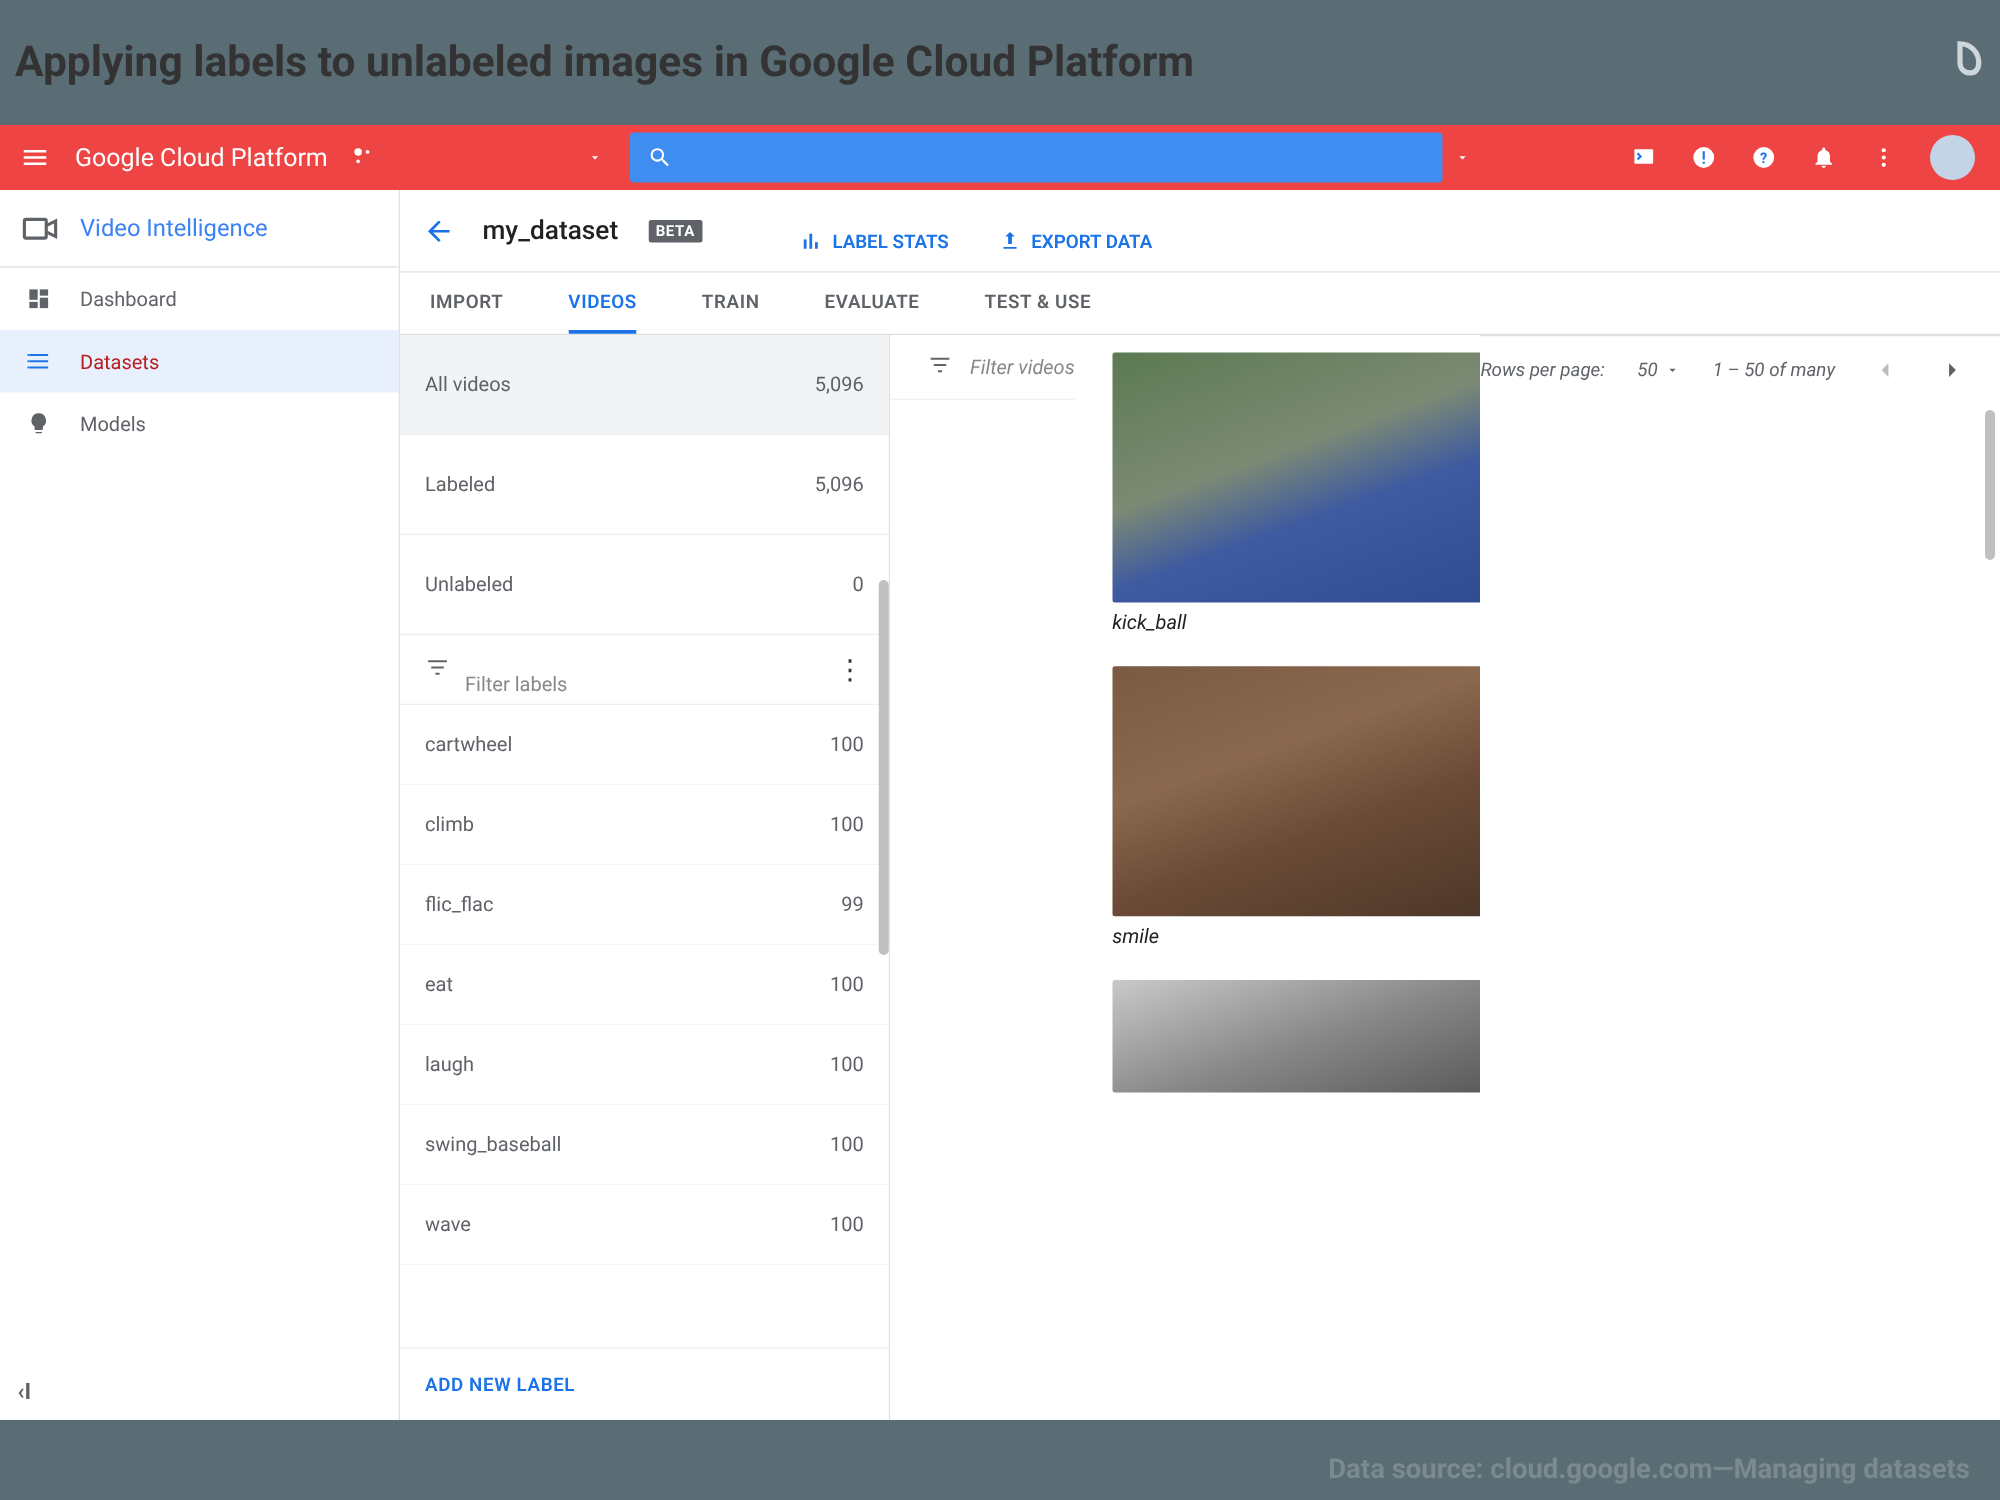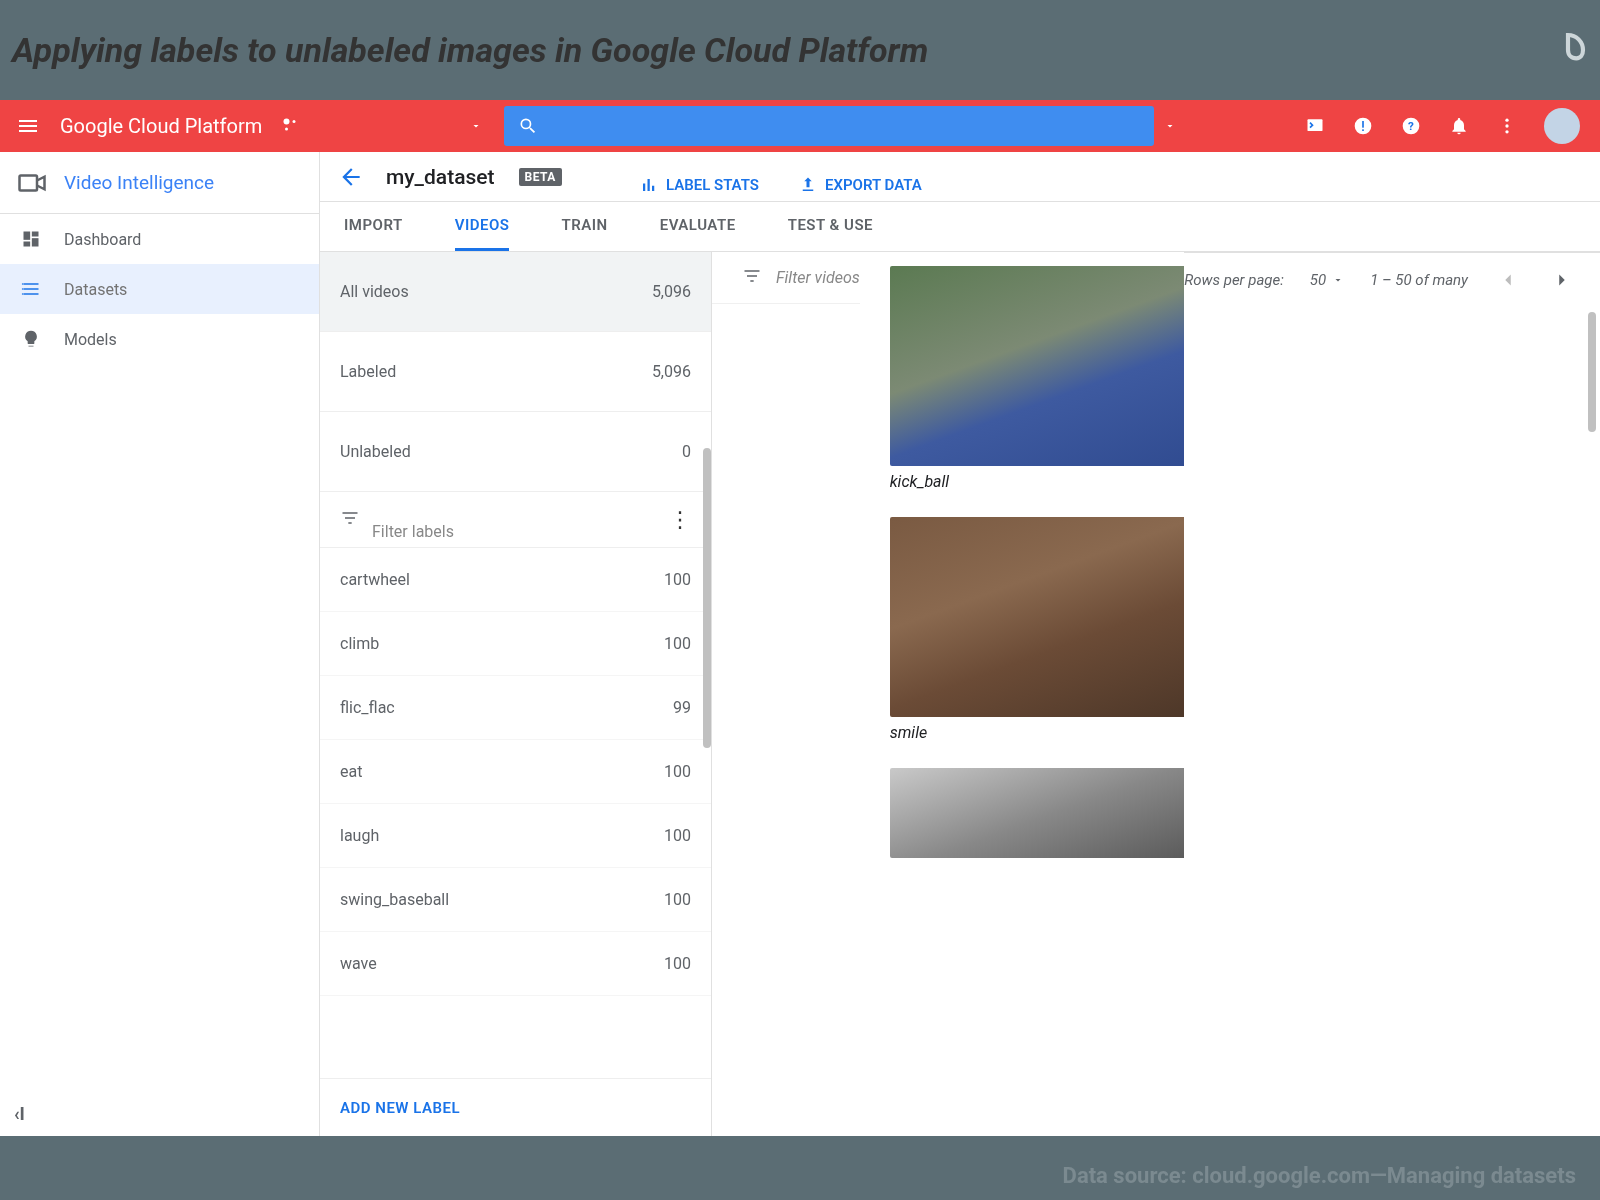--- a/index.html
+++ b/index.html
@@ -1,20 +1,20 @@
 <!DOCTYPE html>
 <html><head>
 <meta charset="utf-8">
 <style>
   * { margin:0; padding:0; box-sizing:border-box; font-family:"Roboto","Helvetica Neue",Arial,sans-serif; }
   body { background:#5b6d74; width:1600px; height:1200px; overflow:hidden; }
   .outer { width:1600px; height:1200px; position:relative; }
   
   .title-bar { height:100px; background:#5b6d74; color:#2a2a2a; display:flex; align-items:center; justify-content:space-between; padding:0 12px; }
-  .title-bar h1 { font-size:34px; font-weight:700; color:#333;font-style:italic; }
+  .title-bar h1 { font-size:34px; font-weight:700; color:#333; }
   .title-bar .leaf { width:40px; height:40px; color:#cdd6d9; }
   
   .app { position:absolute; left:0; right:0; top:100px; bottom:64px; background:#fff; display:flex; flex-direction:column; }
   
   .gcp-header { height:52px; background:#ef4444; display:flex; align-items:center; color:#fff; }
   .hamburger { width:40px; display:flex; align-items:center; justify-content:center; margin-left:8px; cursor:pointer; }
   .gcp-title { font-size:20px; font-weight:400; margin-left:12px; }
   .project-picker { margin-left:20px; display:flex; align-items:center; gap:10px; cursor:pointer; }
   .search-box { flex:1; margin-left:22px; height:40px; background:#3f8df0; border-radius:3px; display:flex; align-items:center; padding:0 14px; max-width:650px; }
   .search-box svg { color:#fff; }
@@ -22,27 +22,27 @@
   .hdr-icon { width:22px; height:22px; color:#fff; cursor:pointer; display:flex; align-items:center; justify-content:center; }
   .avatar { width:36px; height:36px; border-radius:50%; background:#c3d4e6; }
   
   .body { flex:1; display:flex; min-height:0; }
   
   .sidebar { width:320px; border-right:1px solid #e0e0e0; background:#fff; display:flex; flex-direction:column; }
   .sidebar-header { height:62px; display:flex; align-items:center; padding-left:16px; border-bottom:1px solid #e0e0e0; gap:16px; }
   .sidebar-header .prod-icon { width:32px; height:32px; display:flex; align-items:center; justify-content:center; color:#5f6368; }
   .sidebar-header span { font-size:19px; color:#3b82f6; }
   .side-item { height:50px; display:flex; align-items:center; padding-left:20px; gap:22px; color:#5f6368; font-size:16px; cursor:pointer; }
-  .side-item.active { background:#e8f0fe; color:#737373; }
+  .side-item.active { background:#e8f0fe; color:#b91c1c; }
   .side-item .sicon { width:22px; height:22px; display:flex; align-items:center; justify-content:center; }
   .sidebar-footer { margin-top:auto; padding:12px 14px; }
   .collapse-btn { font-weight:700; color:#5f6368; cursor:pointer; font-size:18px;}
   
   .main { flex:1; display:flex; flex-direction:column; min-width:0; }
-  .dataset-hdr { height:50px; border-bottom:1px solid #e0e0e0; display:flex; align-items:center; padding-left:14px; gap:18px;}
+  .dataset-hdr { height:66px; border-bottom:1px solid #e0e0e0; display:flex; align-items:center; padding-left:14px; gap:18px;}
   .back-arrow { width:34px; height:34px; display:flex; align-items:center; justify-content:center; color:#1a73e8; cursor:pointer; }
   .dataset-name { font-size:21px; font-weight:500; color:#202124; }
   .beta { font-size:12px; font-weight:700; background:#5f6368; color:#fff; padding:2px 6px; border-radius:2px; margin-left:6px; letter-spacing:0.5px;}
   .ds-actions { display:flex; gap:40px; margin-left:60px;margin-top:16px; }
   .ds-action { color:#1a73e8; font-size:15px; font-weight:600; display:flex; align-items:center; gap:8px; cursor:pointer; }
   
   .tabs { height:50px; border-bottom:1px solid #e0e0e0; display:flex; align-items:center; padding-left:24px; gap:52px; }
   .tab { font-size:15px; font-weight:600; color:#5f6368; letter-spacing:0.5px; cursor:pointer; height:100%; display:flex; align-items:center; border-bottom:3px solid transparent; }
   .tab.active { color:#1a73e8; border-bottom-color:#1a73e8; }
   

